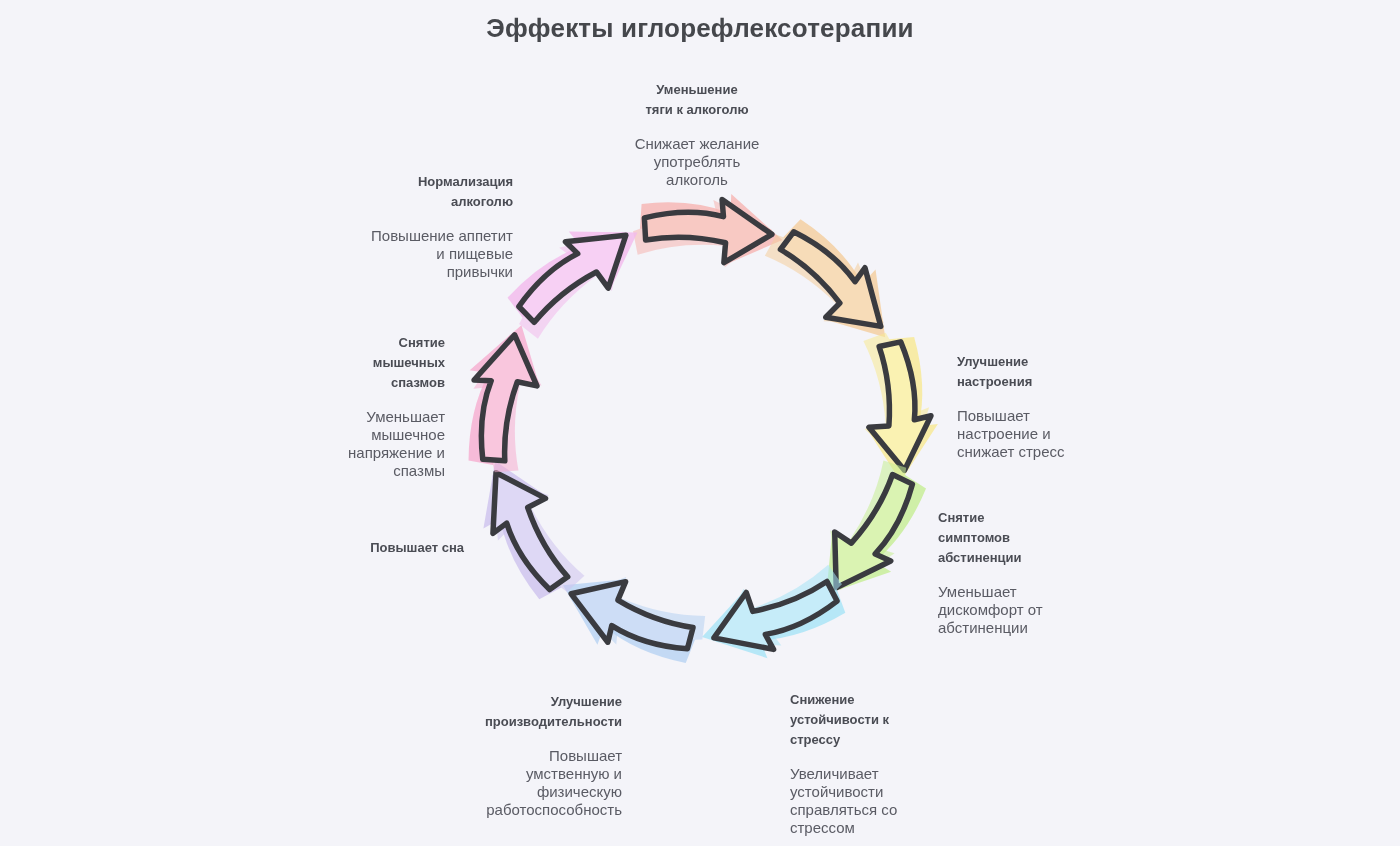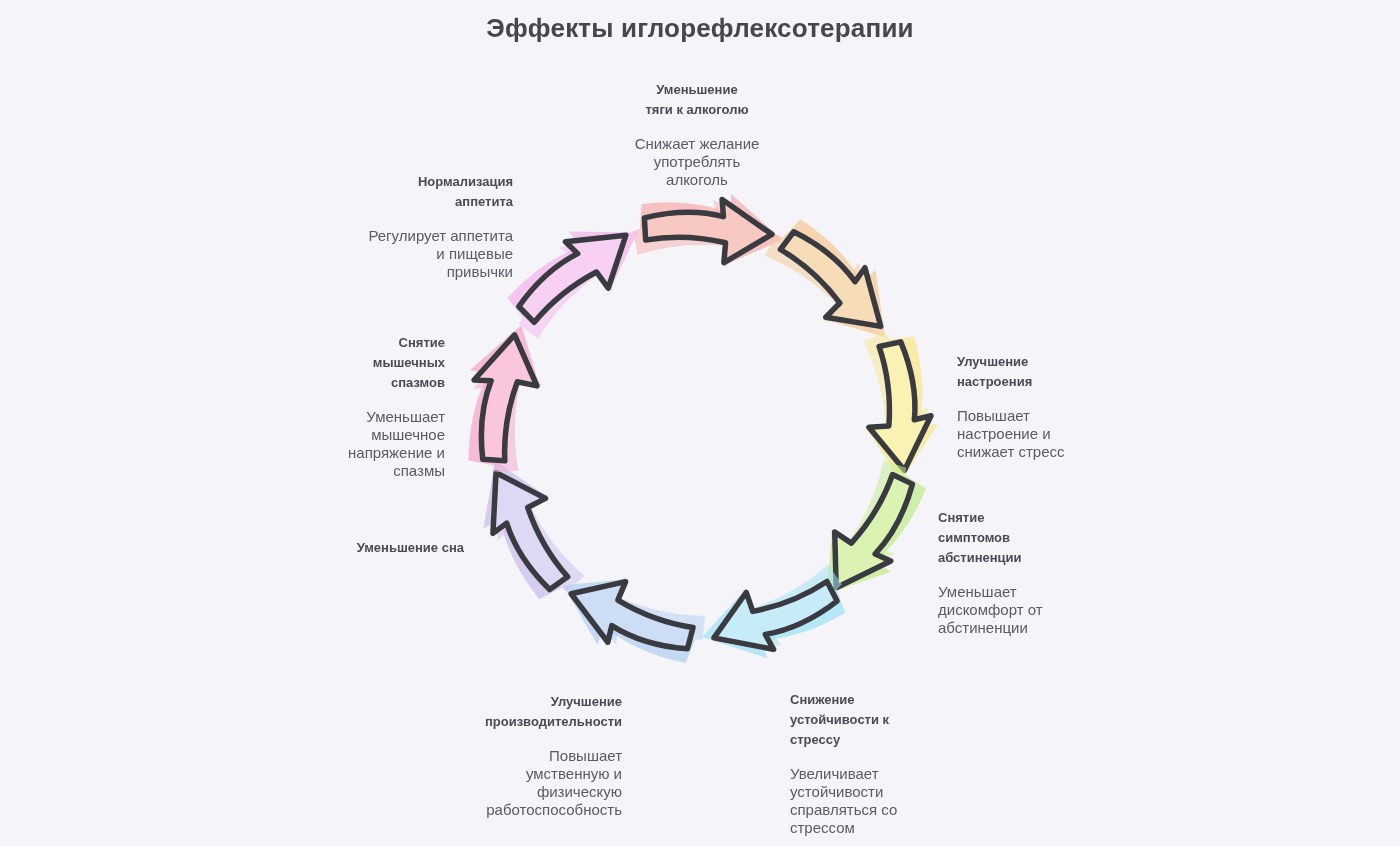--- a/index.html
+++ b/index.html
@@ -150,34 +150,34 @@
   <div class="item item-6 align-r">
     <h3>Улучшение
 производительности</h3>
     <p>Повышает
 умственную и
 физическую
 работоспособность</p>
   </div>
 
   <div class="item item-7 align-r">
-    <h3>Уменьшение сна</h3>
+    <h3>Повышает сна</h3>
   </div>
 
   <div class="item item-8 align-r">
     <h3>Снятие
 мышечных
 спазмов</h3>
     <p>Уменьшает
 мышечное
 напряжение и
 спазмы</p>
   </div>
 
   <div class="item item-9 align-r">
     <h3>Нормализация
-аппетита</h3>
-    <p>Регулирует аппетита
+алкоголю</h3>
+    <p>Повышение аппетит
 и пищевые
 привычки</p>
   </div>
 
 </div>
 
 </body></html>

